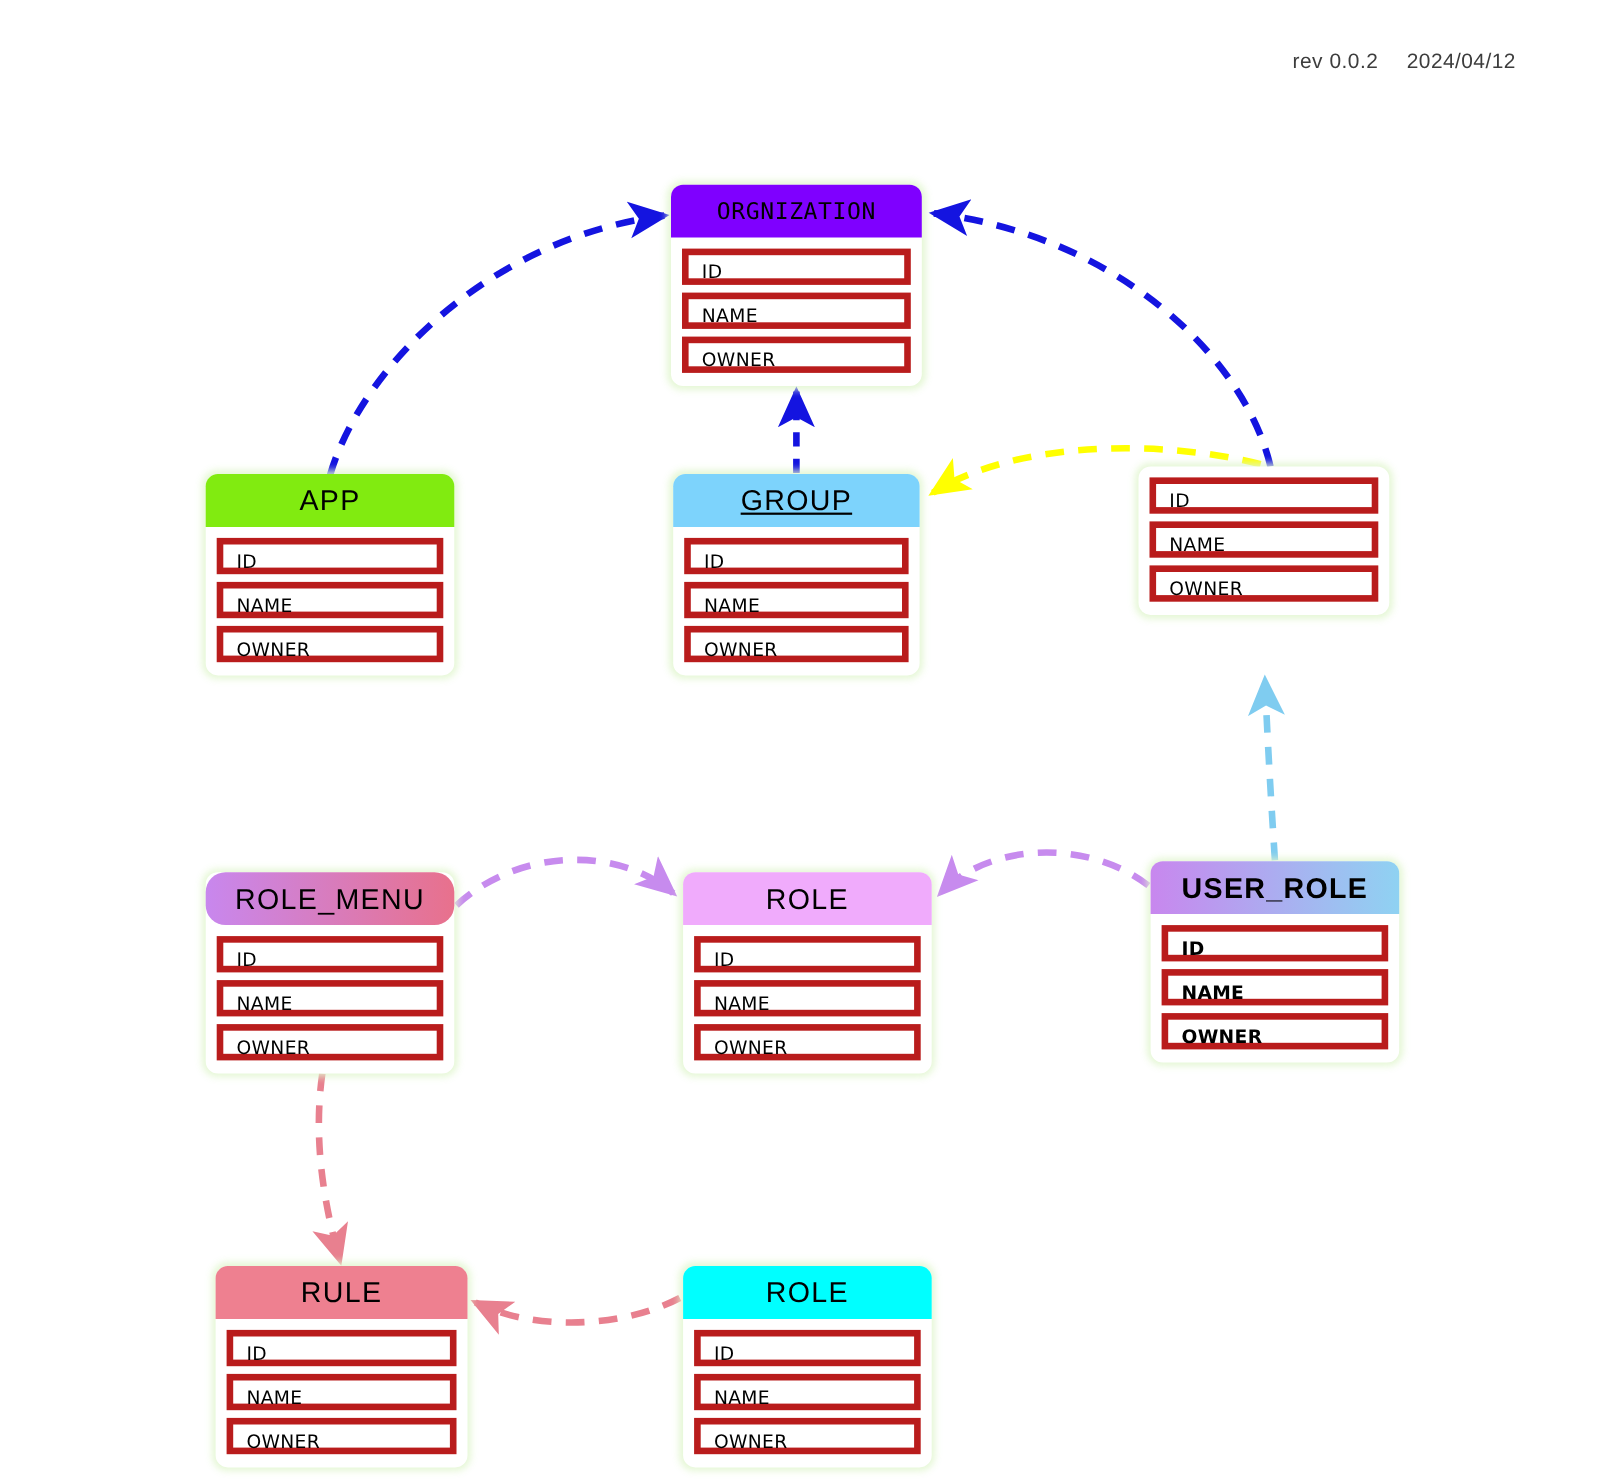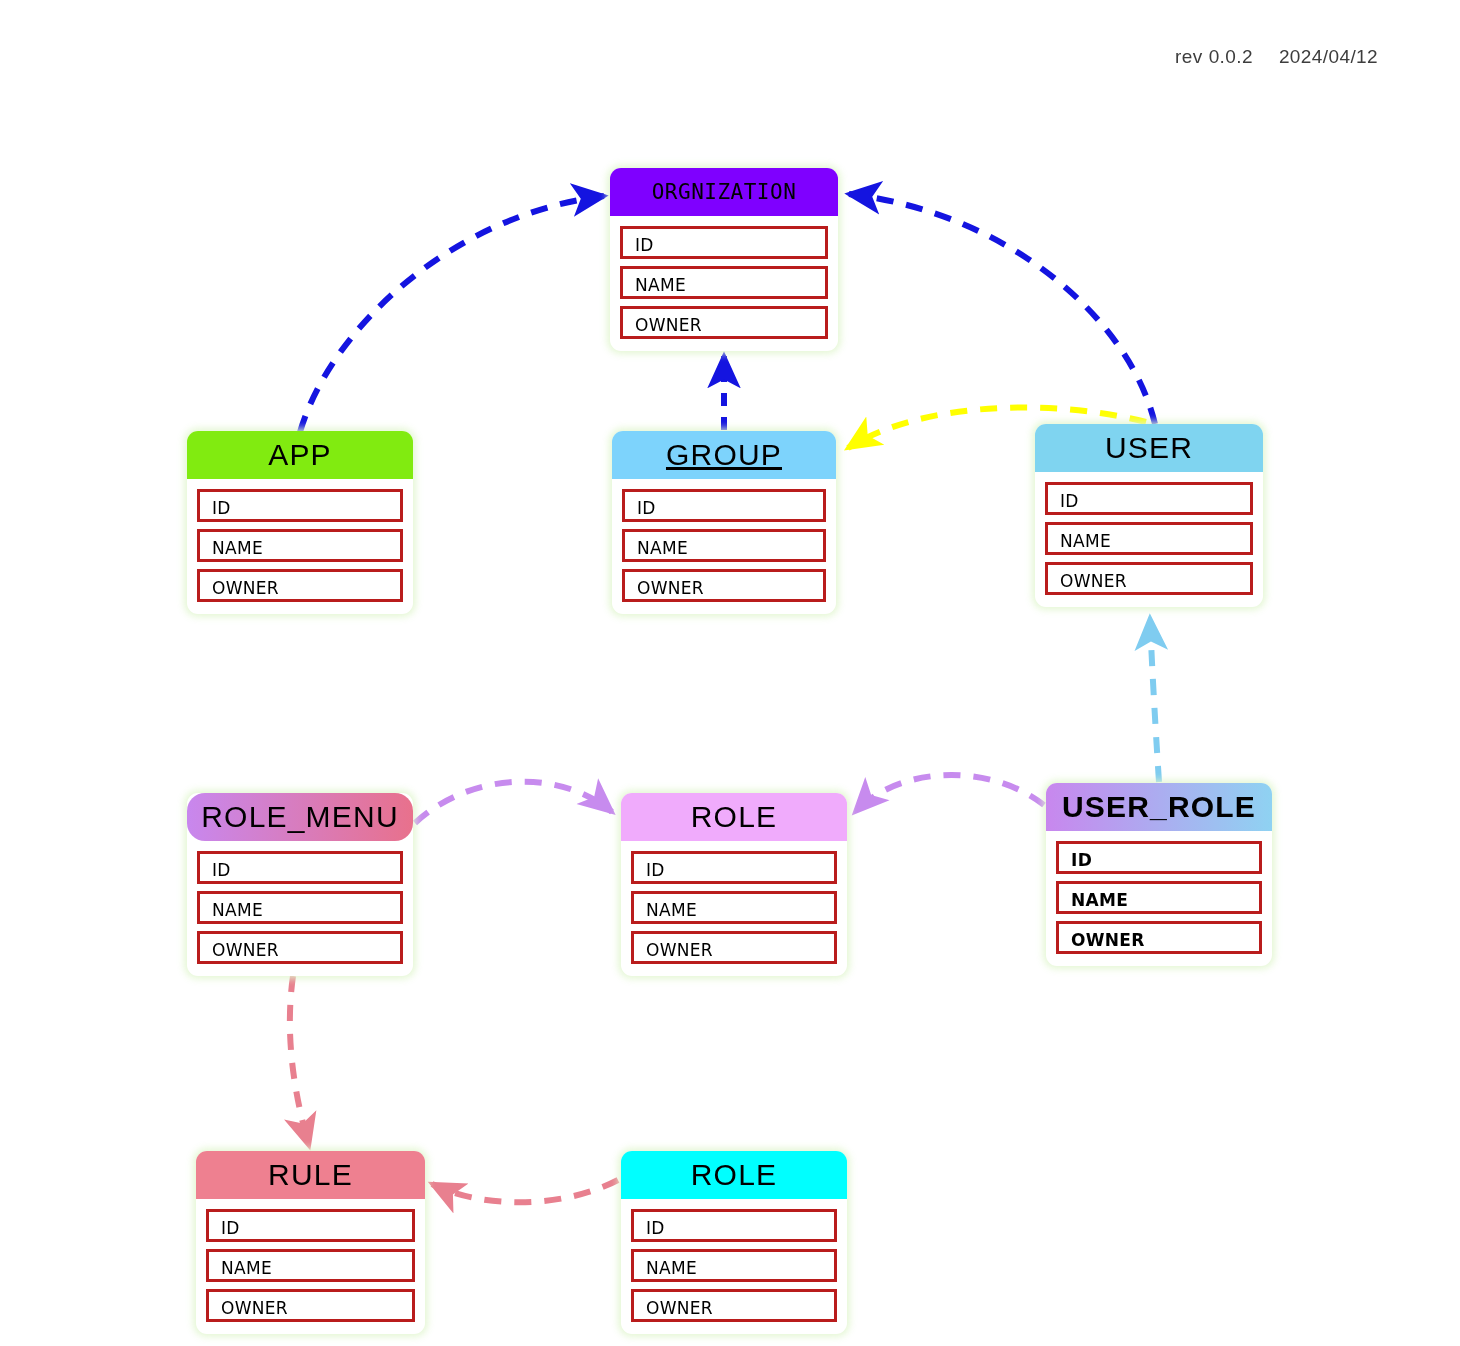--- a/index.html
+++ b/index.html
@@ -53,38 +53,38 @@
     box-shadow: 0 0 7px 3px rgba(224, 246, 206, 0.85);
     box-sizing: border-box;
   }
 
   .entity-title {
     height: 48px;
     line-height: 48px;
     text-align: center;
     border-radius: 11px 11px 0 0;
     color: #000000;
-    font-size: 30px;
+    font-size: 26px;
     letter-spacing: 1.2px;
     white-space: nowrap;
     overflow: hidden;
   }
   .entity-title.mono {
     font-family: "DejaVu Sans Mono", monospace;
     font-size: 21px;
     letter-spacing: 0.5px;
   }
 
   .attr-list {
     padding: 10px 10px 12px 10px;
   }
   .attr-row {
     height: 33px;
     line-height: 33px;
-    border: 3px solid #b91c1c;
+    border: 6px solid #b91c1c;
     background: #ffffff;
     color: #000000;
     font-family: "DejaVu Sans", sans-serif;
     font-size: 17px;
     padding-left: 12px;
     margin-bottom: 7px;
     box-sizing: border-box;
     letter-spacing: 0.3px;
   }
   .attr-row:last-child { margin-bottom: 0; }
@@ -157,21 +157,20 @@
   <div class="entity" style="left:612px; top:431px; width:224px;">
     <div class="entity-title" style="background:#7dd3fc;text-decoration:underline;">GROUP</div>
     <div class="attr-list">
       <div class="attr-row">ID</div>
       <div class="attr-row">NAME</div>
       <div class="attr-row">OWNER</div>
     </div>
   </div>
 
   <div class="entity" style="left:1035px; top:424px; width:228px;">
-    <div class="entity-title" style="background:#7FD4F0;">USER</div>
     <div class="attr-list">
       <div class="attr-row">ID</div>
       <div class="attr-row">NAME</div>
       <div class="attr-row">OWNER</div>
     </div>
   </div>
 
   <div class="entity" style="left:187px; top:793px; width:226px;">
     <div class="entity-title" style="background:linear-gradient(90deg, #C887EE 0%, #E8718C 100%);border-radius:18px;">ROLE_MENU</div>
     <div class="attr-list">

